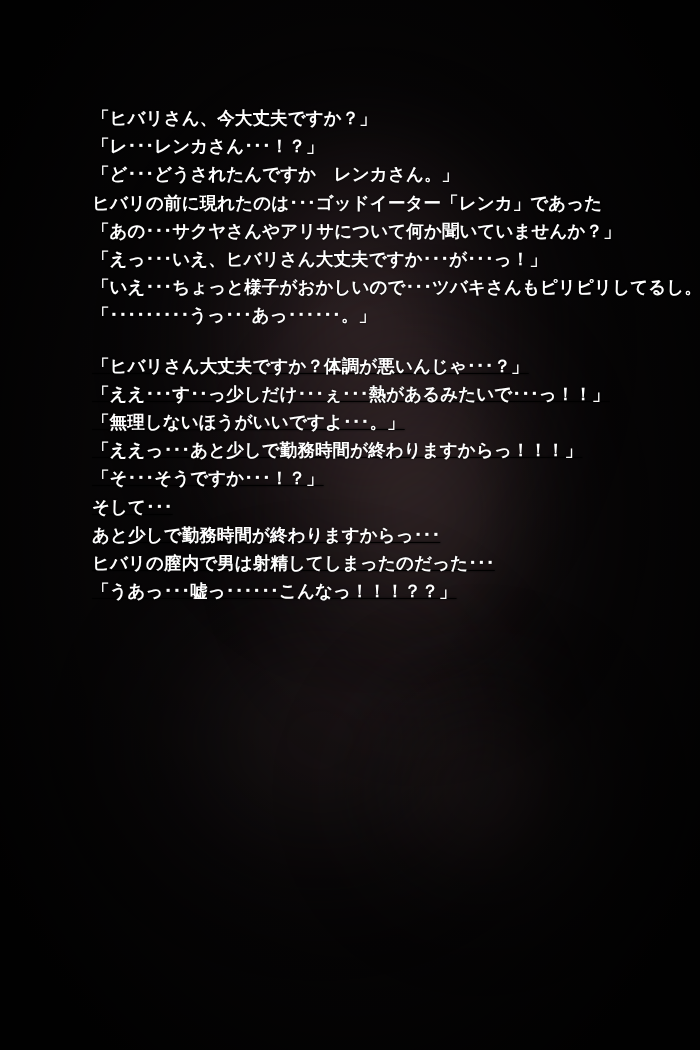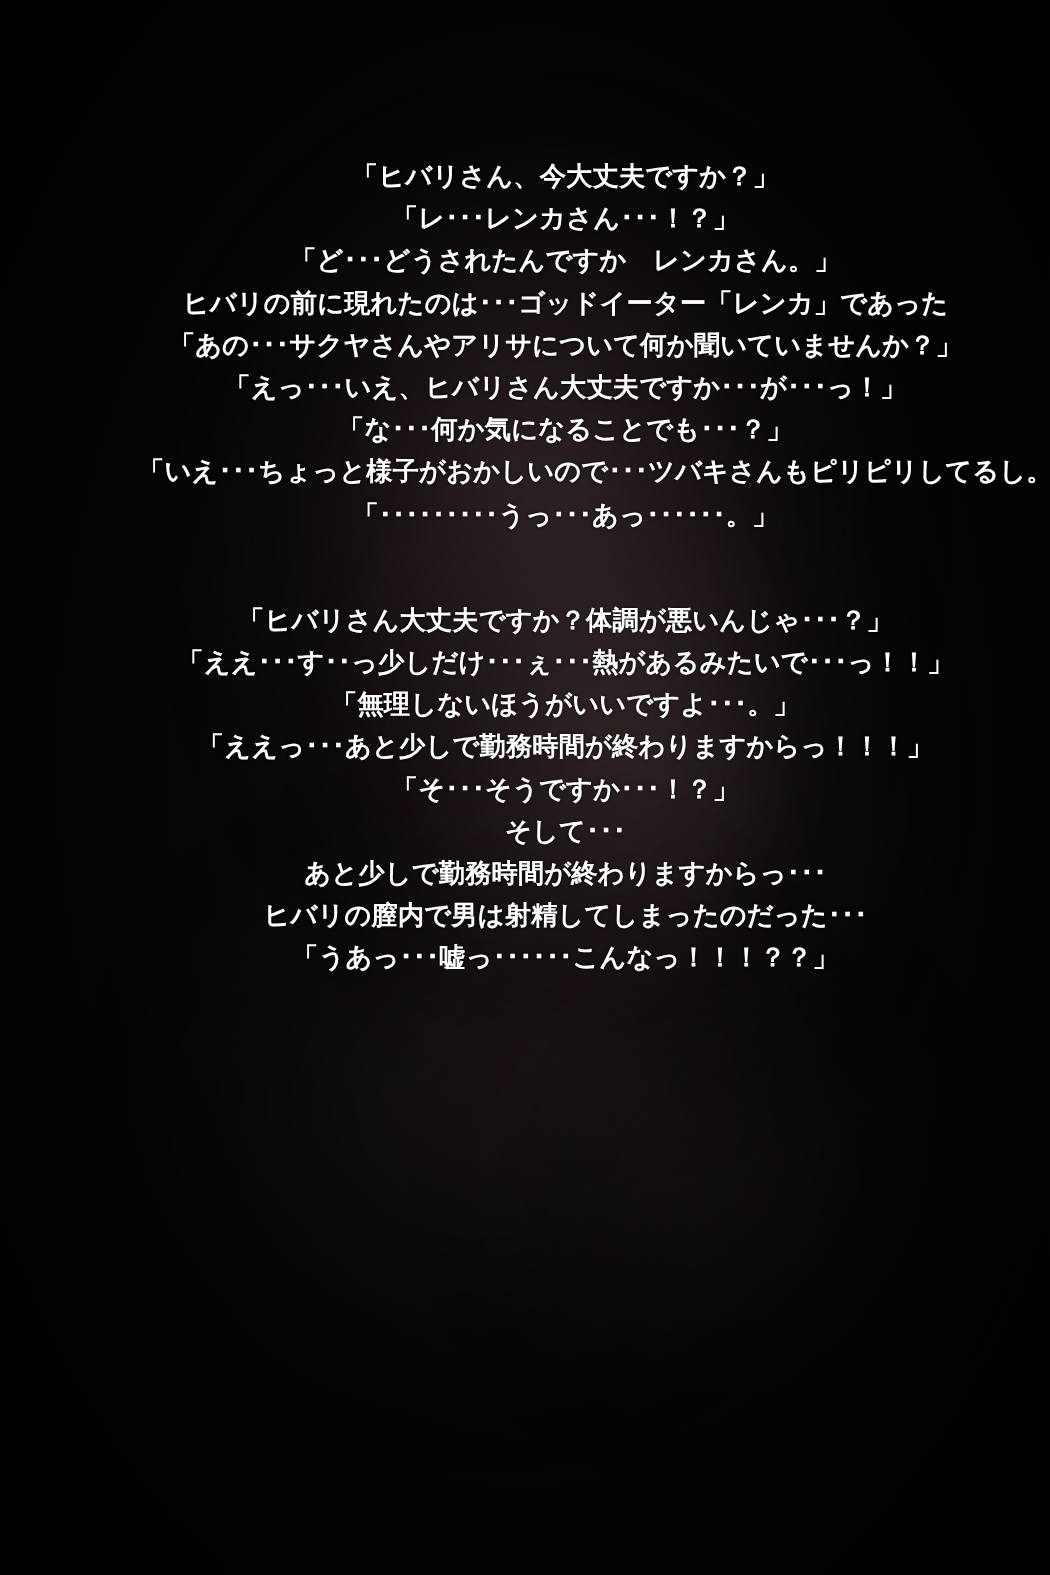--- a/index.html
+++ b/index.html
@@ -12,21 +12,20 @@
     height: 1050px;
     overflow: hidden;
     font-family: "DejaVu Sans", "Liberation Sans", sans-serif;
   }
   #page {
     position: relative;
     width: 700px;
     height: 1050px;
     background: #0a0809;
     overflow: hidden;
-    text-align: center;
   }
   
   .bg-layer {
     position: absolute;
     inset: 0;
     pointer-events: none;
   }
   .bg-blob {
     position: absolute;
     border-radius: 50%;
@@ -61,21 +60,22 @@
   #text-content {
     position: absolute;
     left: 92px;
     top: 104px;
     width: 570px;
   }
   .block {
     margin: 0 0 0 0;
   }
   .block + .block {
-    margin-top: 42px;
+    margin-top: 22px;
+    text-decoration: underline;
   }
   .line {
     color: #ffffff;
     font-size: 17.5px;
     line-height: 28.2px;
     white-space: pre;
     letter-spacing: 0.1px;
     text-shadow: 0 0 2px rgba(0,0,0,0.9);
     font-weight: 600;
   }
@@ -95,21 +95,20 @@
 
   <div id="text-content">
 
     <div class="block">
       <div class="line">「ヒバリさん、今大丈夫ですか？」</div>
       <div class="line">「レ･･･レンカさん･･･！？」</div>
       <div class="line">「ど･･･どうされたんですか　レンカさん。」</div>
       <div class="line">ヒバリの前に現れたのは･･･ゴッドイーター「レンカ」であった</div>
       <div class="line">「あの･･･サクヤさんやアリサについて何か聞いていませんか？」</div>
       <div class="line">「えっ･･･いえ、ヒバリさん大丈夫ですか･･･が･･･っ！」</div>
-      <div class="line">「な･･･何か気になることでも･･･？」</div>
       <div class="line">「いえ･･･ちょっと様子がおかしいので･･･ツバキさんもピリピリしてるし。」</div>
       <div class="line">「･････････うっ･･･あっ･･････。」</div>
     </div>
 
     <div class="block">
       <div class="line">「ヒバリさん大丈夫ですか？体調が悪いんじゃ･･･？」</div>
       <div class="line">「ええ･･･す･･っ少しだけ･･･ぇ･･･熱があるみたいで･･･っ！！」</div>
       <div class="line">「無理しないほうがいいですよ･･･。」</div>
       <div class="line">「ええっ･･･あと少しで勤務時間が終わりますからっ！！！」</div>
       <div class="line">「そ･･･そうですか･･･！？」</div>

